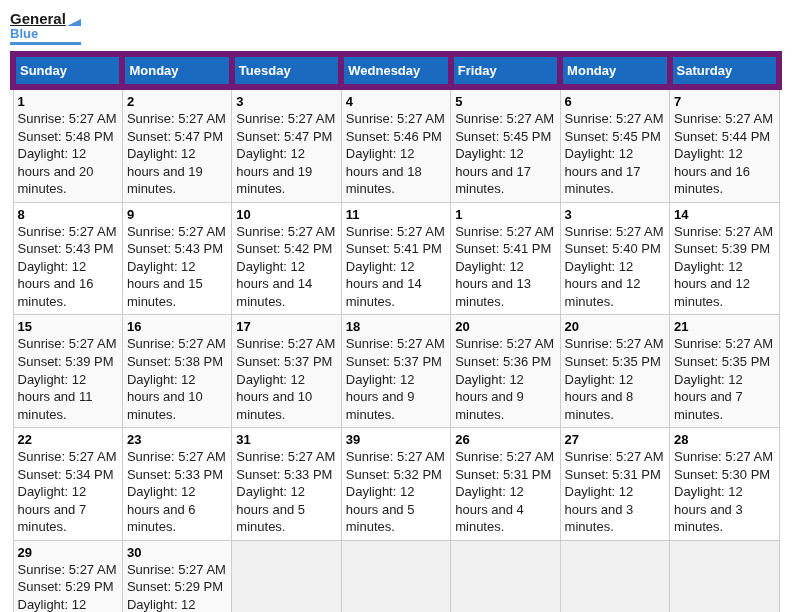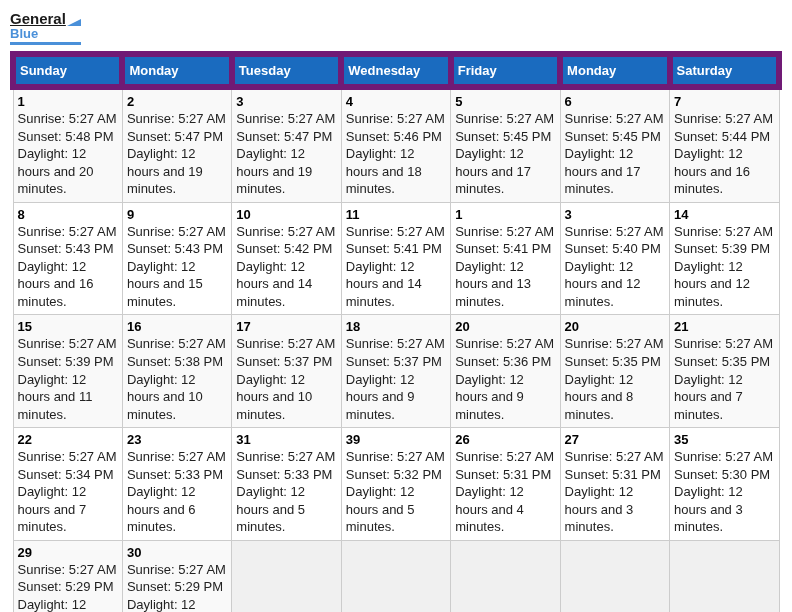--- a/index.html
+++ b/index.html
@@ -167,21 +167,21 @@
         <td><span class="day-num">23</span>
 <span class="day-info">Sunrise: 5:27 AM<br>Sunset: 5:33 PM<br>Daylight: 12 hours and 6 minutes.</span></td>
         <td><span class="day-num">31</span>
 <span class="day-info">Sunrise: 5:27 AM<br>Sunset: 5:33 PM<br>Daylight: 12 hours and 5 minutes.</span></td>
         <td><span class="day-num">39</span>
 <span class="day-info">Sunrise: 5:27 AM<br>Sunset: 5:32 PM<br>Daylight: 12 hours and 5 minutes.</span></td>
         <td><span class="day-num">26</span>
 <span class="day-info">Sunrise: 5:27 AM<br>Sunset: 5:31 PM<br>Daylight: 12 hours and 4 minutes.</span></td>
         <td><span class="day-num">27</span>
 <span class="day-info">Sunrise: 5:27 AM<br>Sunset: 5:31 PM<br>Daylight: 12 hours and 3 minutes.</span></td>
-        <td><span class="day-num">35</span>
+        <td><span class="day-num">28</span>
 <span class="day-info">Sunrise: 5:27 AM<br>Sunset: 5:30 PM<br>Daylight: 12 hours and 3 minutes.</span></td>
       </tr>
       <tr>
         <td><span class="day-num">29</span>
 <span class="day-info">Sunrise: 5:27 AM<br>Sunset: 5:29 PM<br>Daylight: 12 hours and 2 minutes.</span></td>
         <td><span class="day-num">30</span>
 <span class="day-info">Sunrise: 5:27 AM<br>Sunset: 5:29 PM<br>Daylight: 12 hours and 2 minutes.</span></td>
         <td class="empty-cell"></td>
         <td class="empty-cell"></td>
         <td class="empty-cell"></td>

